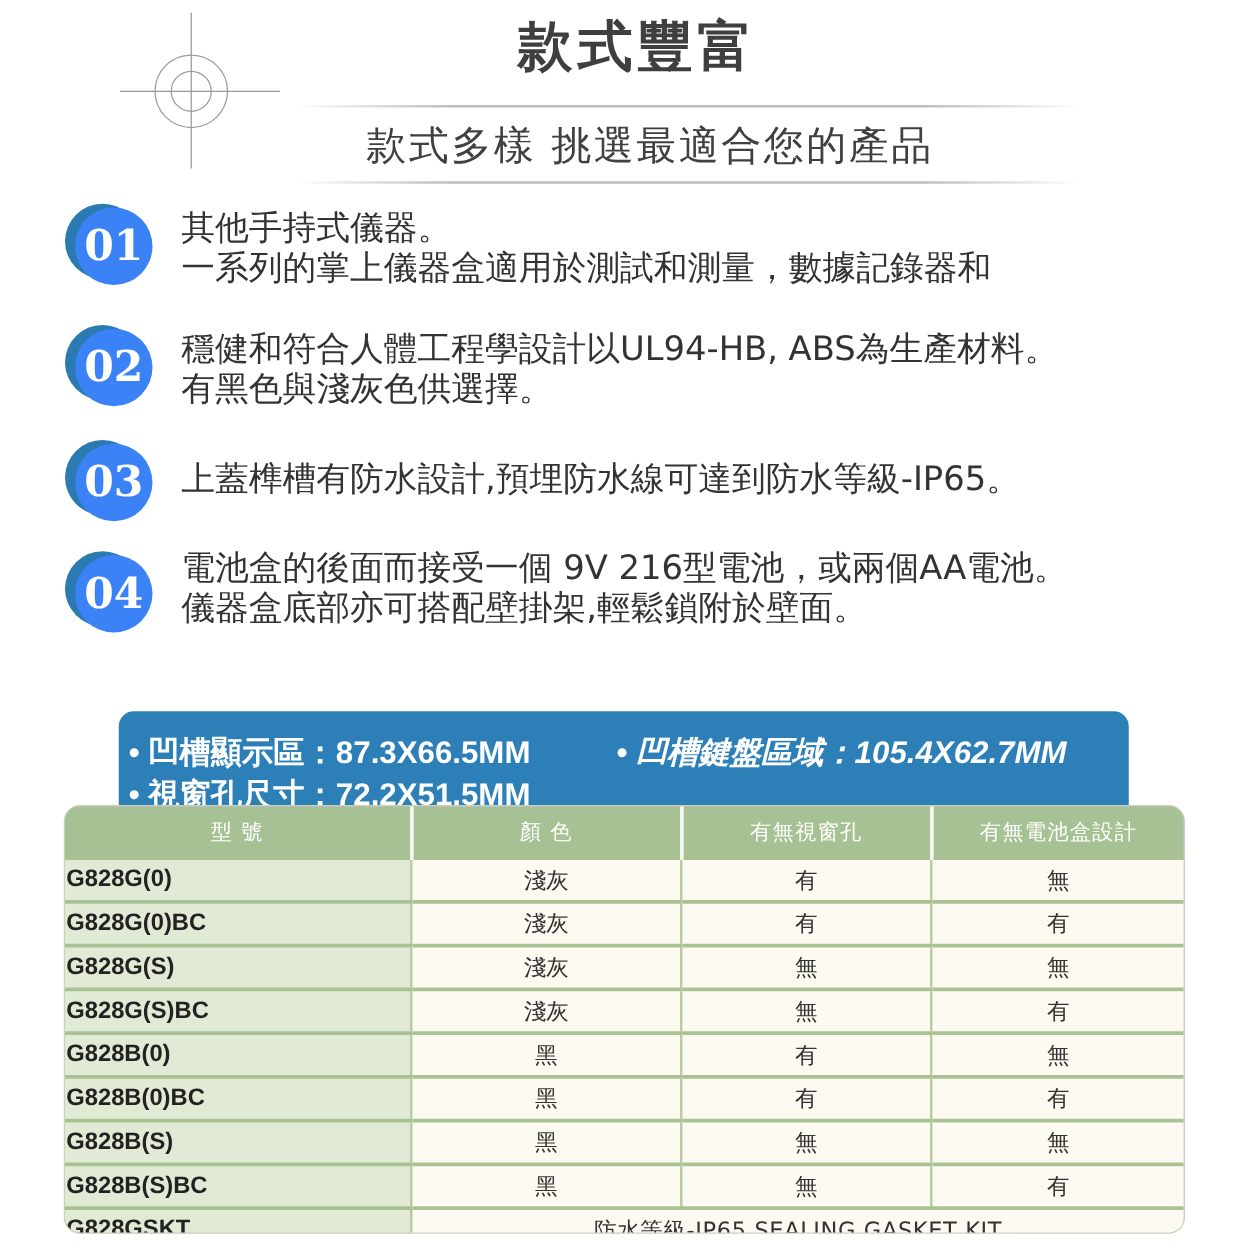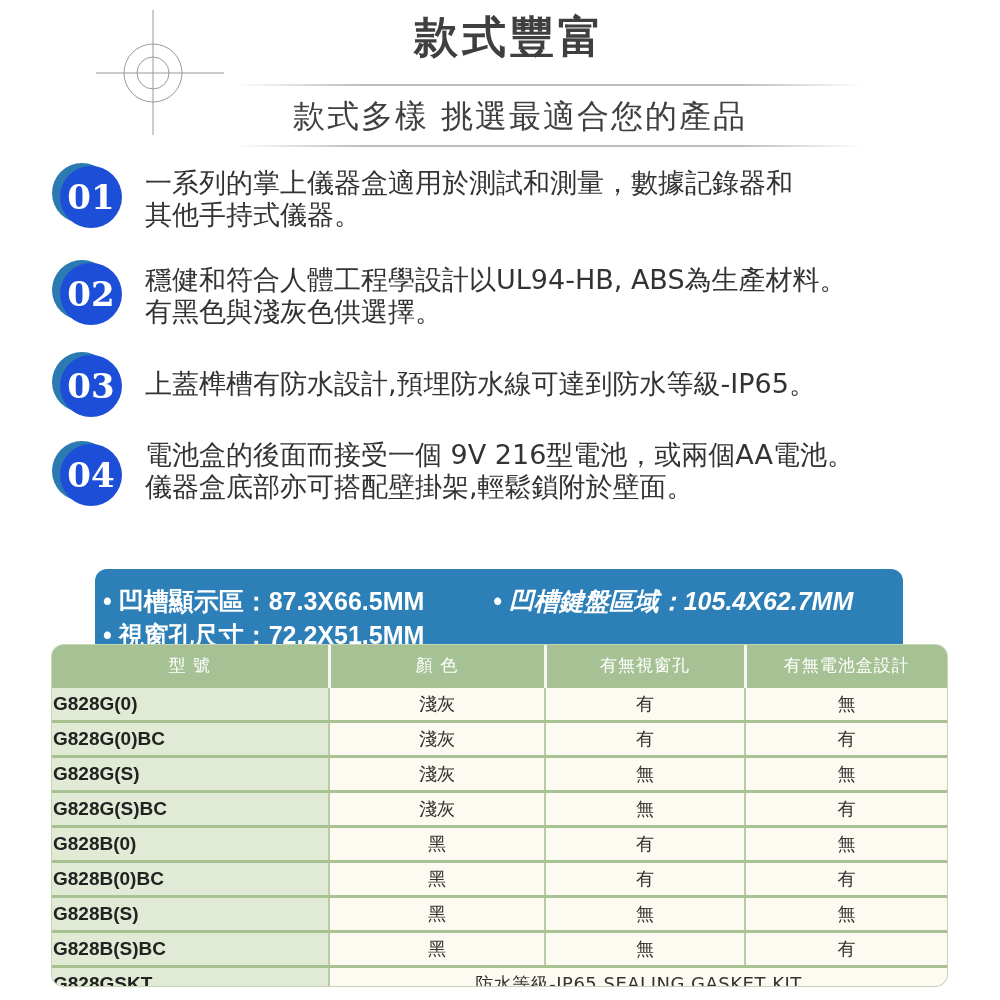--- a/index.html
+++ b/index.html
@@ -15,21 +15,21 @@
   .rule.r1 { top: 84px; }
   .rule.r2 { top: 145px; }
   .subtitle { position: absolute; left: 0; right: 0; top: 95px; text-align: center;
               font-size: 32px; color: #404040; letter-spacing: 2px; padding-left: 40px; }
 
   .feature { position: absolute; left: 50px; width: 910px; height: 80px; }
   .badge { position: absolute; left: 0; top: 0; width: 80px; height: 64px; }
   .badge .back { position: absolute; left: 2px; top: 0; width: 60px; height: 60px;
                  border-radius: 50%; background: #2b7ab2; }
   .badge .front { position: absolute; left: 10px; top: 3px; width: 62px; height: 62px;
-                  border-radius: 50%; background: #1d4ed8; color: #fff;
+                  border-radius: 50%; background: #3b82f6; color: #fff;
                   font-family: "DejaVu Serif", "Liberation Serif", serif; font-weight: bold;
                   font-size: 34px; line-height: 62px; text-align: center; }
   .feature .text { position: absolute; left: 95px; top: 4px; font-size: 27px; line-height: 32px;
                    color: #333; white-space: nowrap; }
 
   .specbox { position: absolute; left: 95px; top: 538px; width: 808px; height: 96px;
              background: #2d7fb8; border-radius: 12px; color: #fff; font-weight: bold;
              font-family: "Liberation Sans", "DejaVu Sans", sans-serif; margin-top: 31px; }
   .spec { position: absolute; font-size: 25px; white-space: nowrap; }
 
@@ -61,22 +61,22 @@
 <div class="rule r1"></div>
 <div class="subtitle">款式多樣 挑選最適合您的產品</div>
 <div class="rule r2"></div>
 
 <div class="feature" style="top:163px;">
   <div class="badge">
     <div class="back"></div>
     <div class="front">01</div>
   </div>
   <div class="text">
+    <div>其他手持式儀器。</div>
     <div>一系列的掌上儀器盒適用於測試和測量，數據記錄器和</div>
-    <div>其他手持式儀器。</div>
   </div>
 </div>
 
 <div class="feature" style="top:260px;">
   <div class="badge">
     <div class="back"></div>
     <div class="front">02</div>
   </div>
   <div class="text">
     <div>穩健和符合人體工程學設計以UL94-HB, ABS為生產材料。</div>

